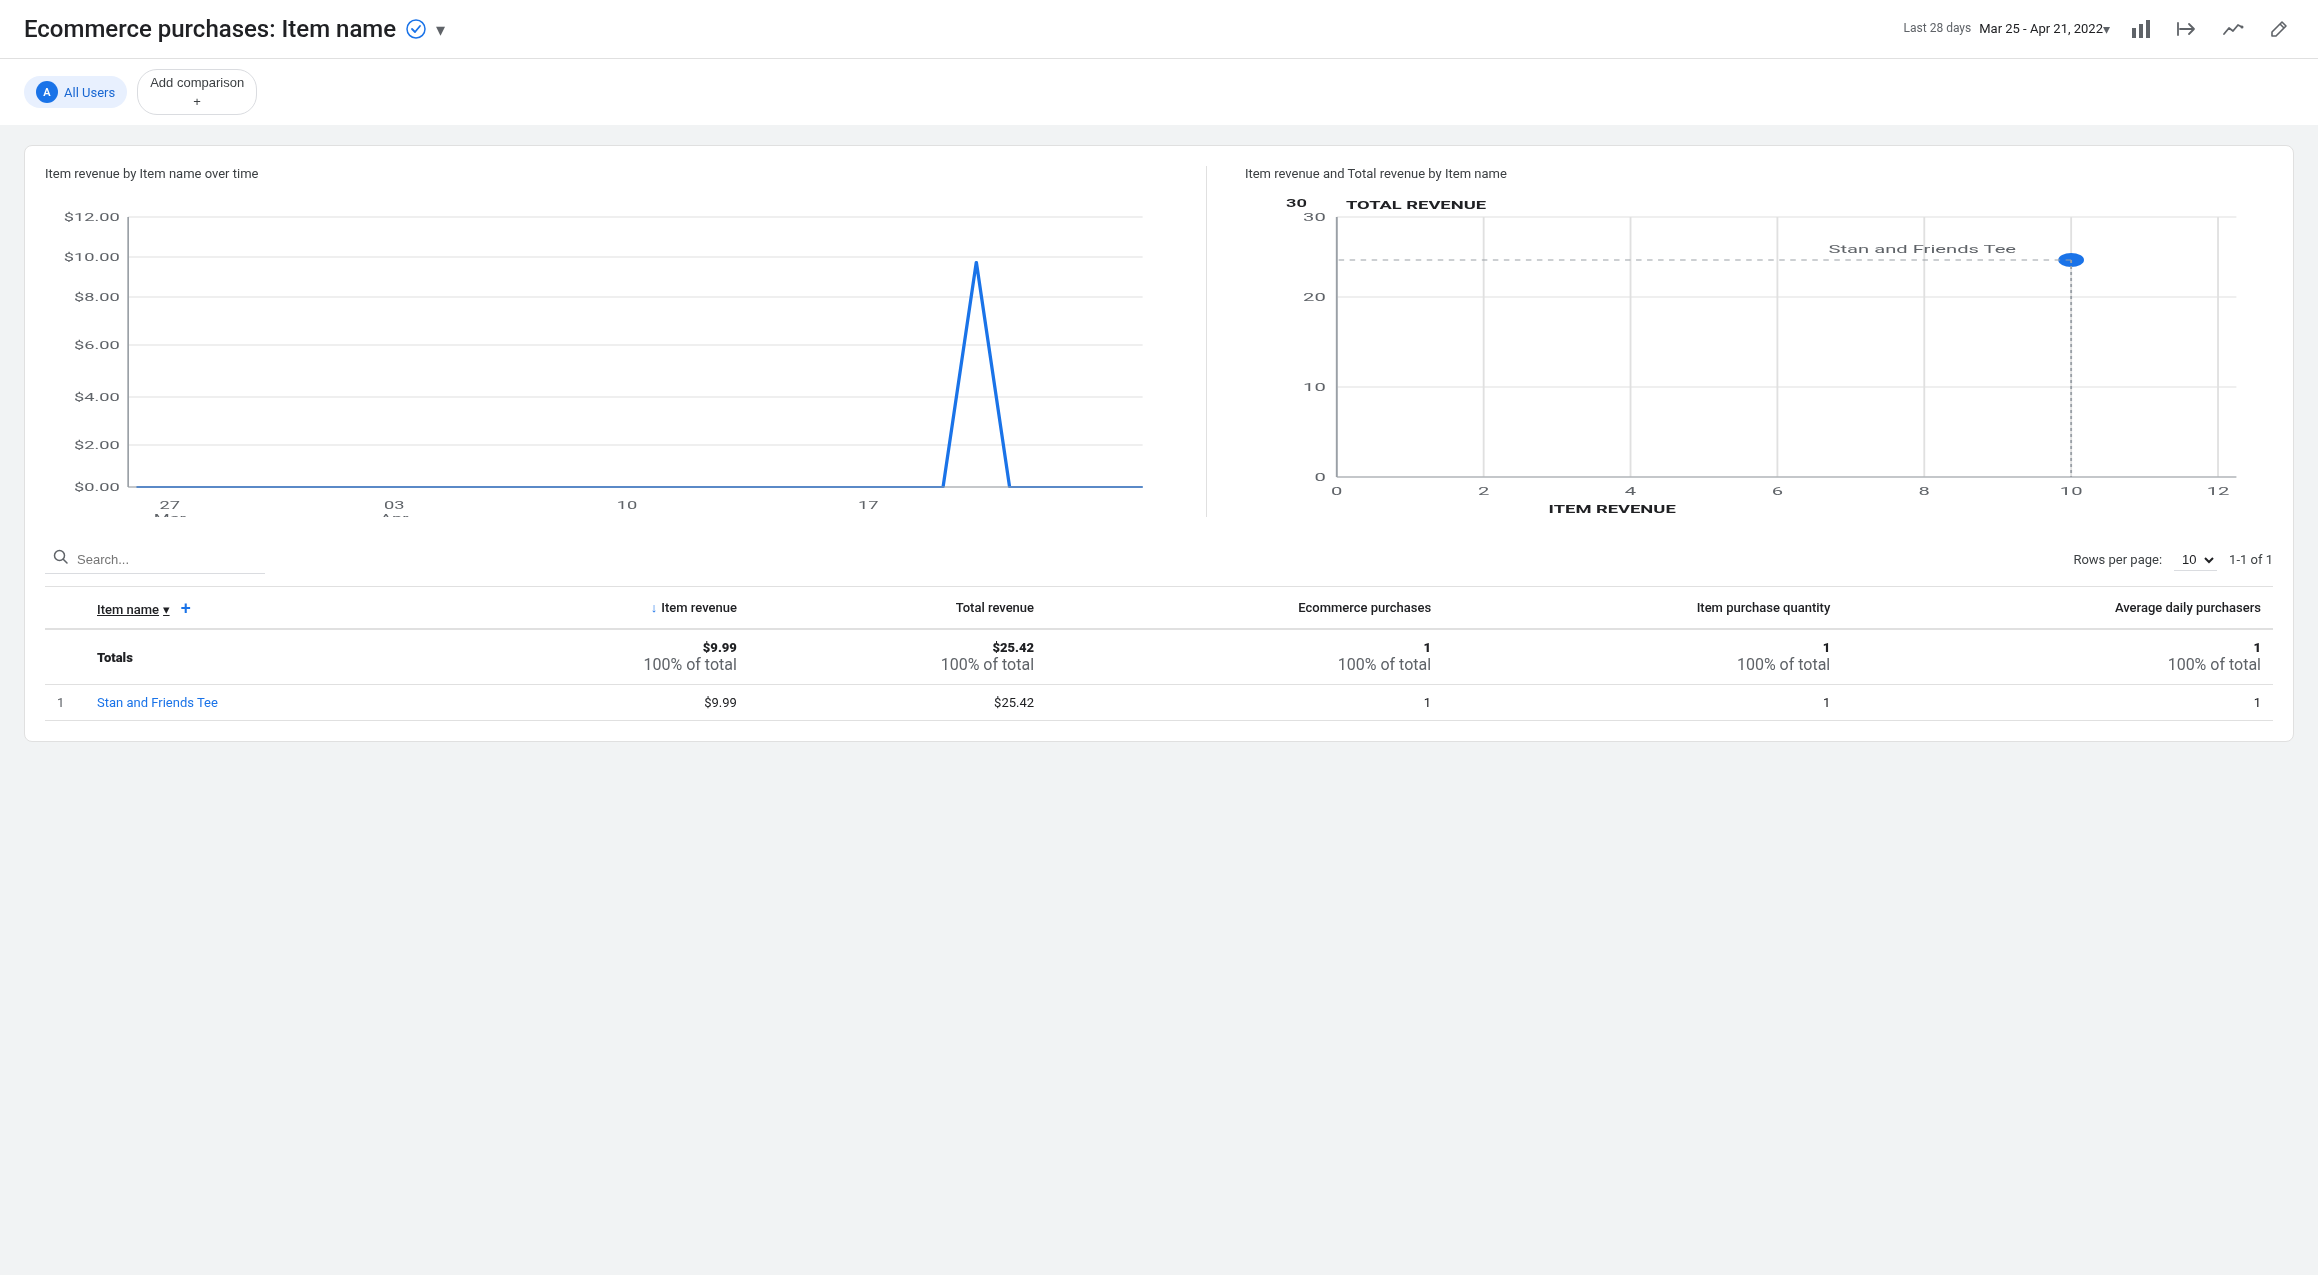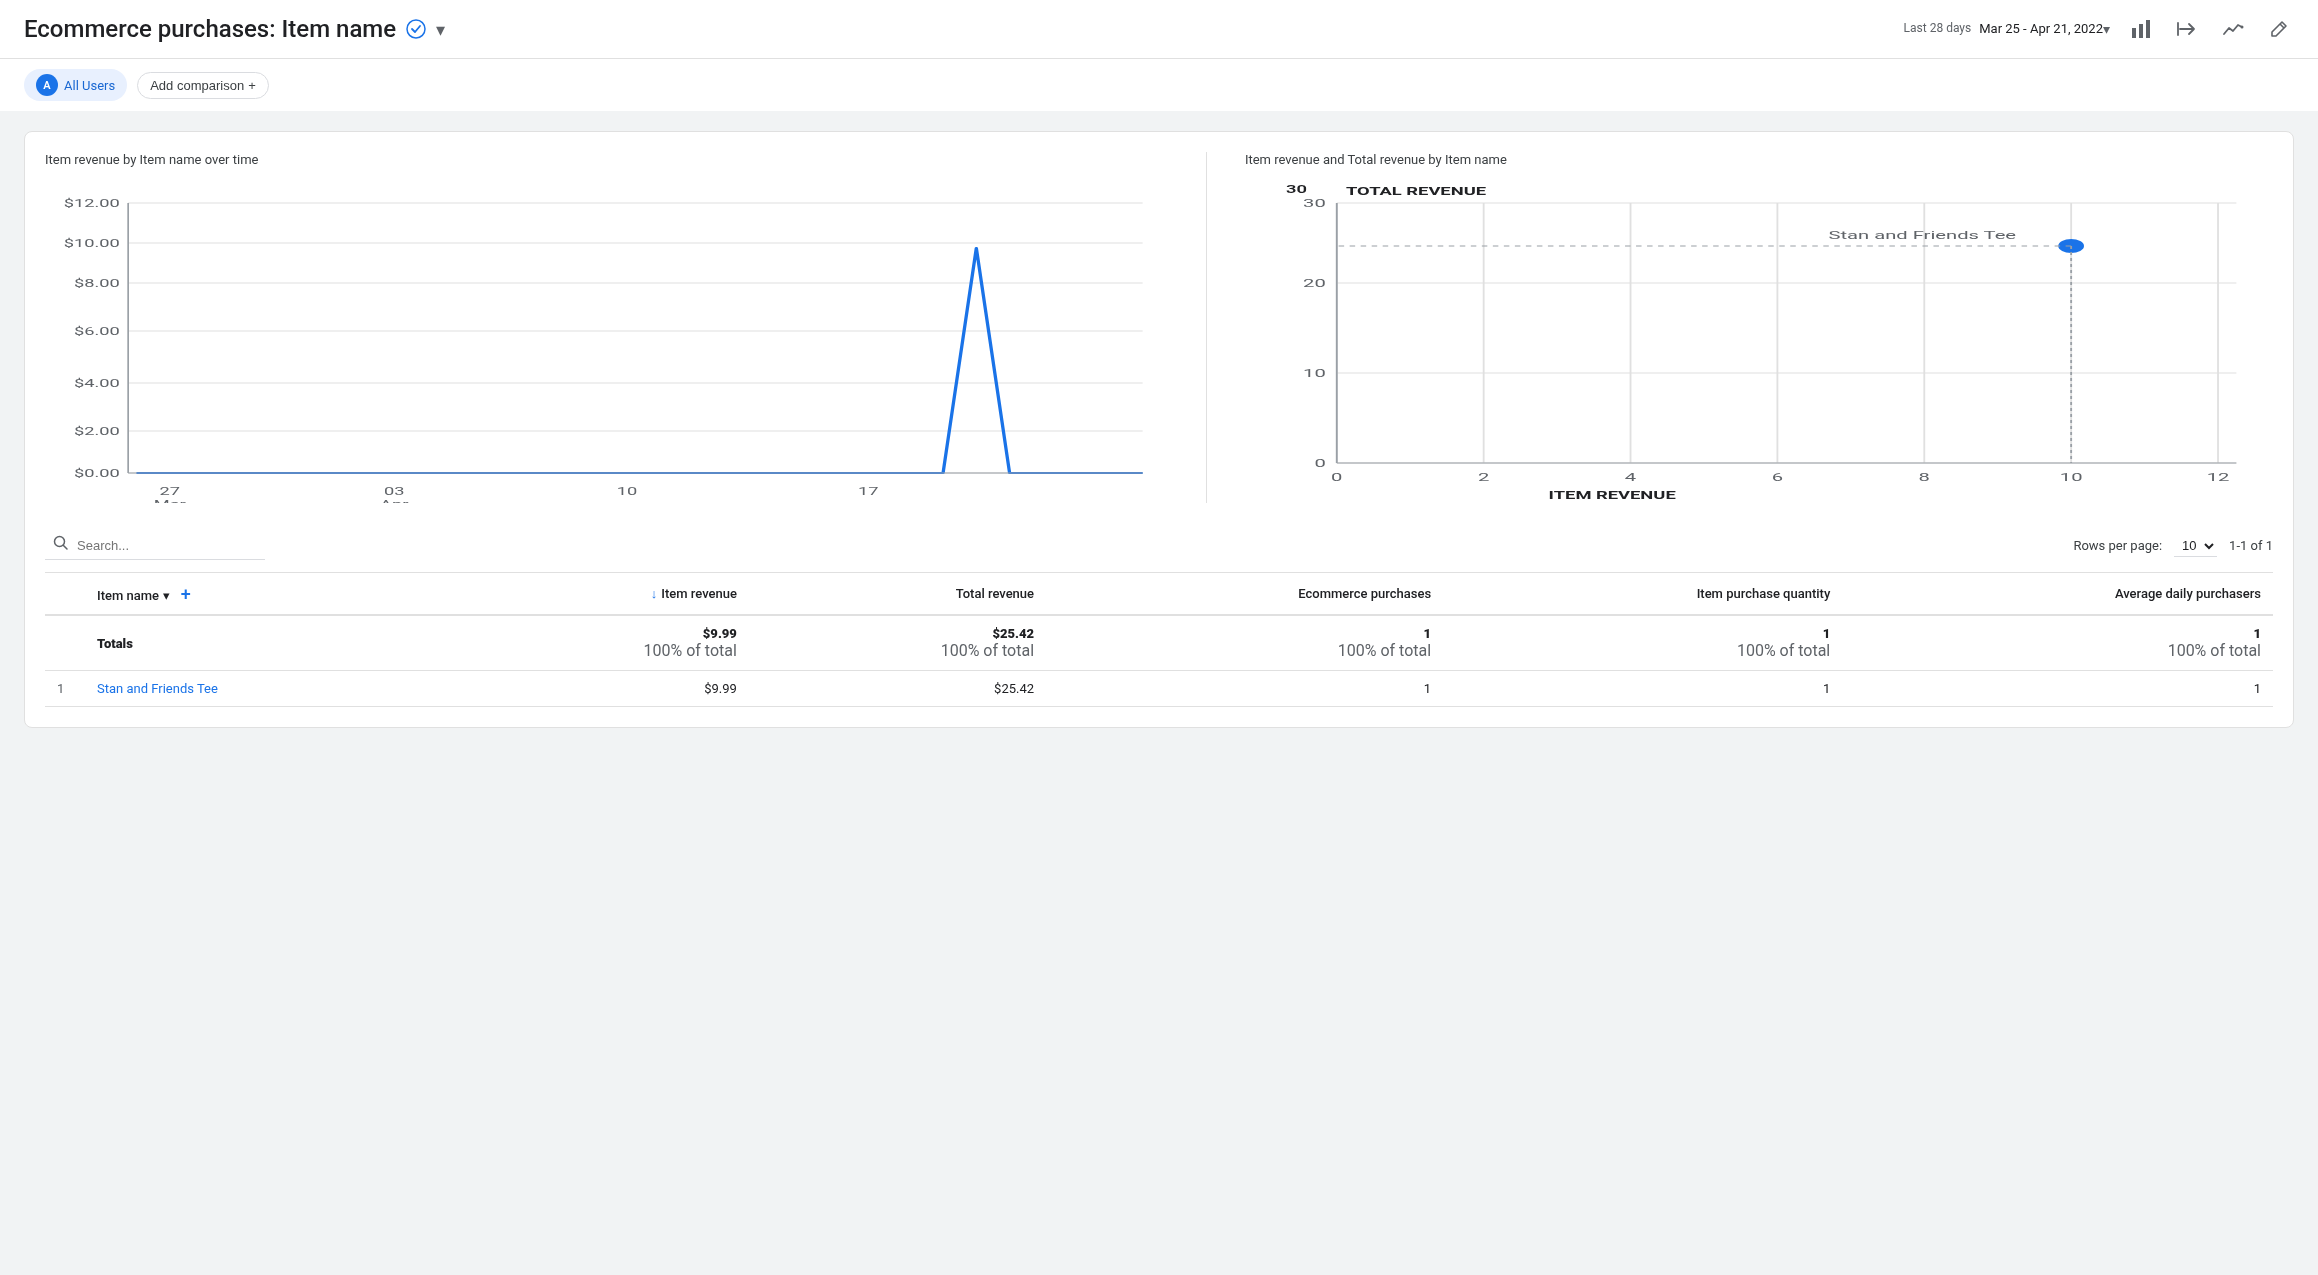--- a/index.html
+++ b/index.html
@@ -105,20 +105,21 @@
       display: flex;
       align-items: center;
       gap: 4px;
       border: 1px solid #dadce0;
       border-radius: 20px;
       padding: 5px 12px;
       font-size: 13px;
       color: #3c4043;
       cursor: pointer;
       background: #fff;
+      flex-direction: column;
     }
     .main-content {
       padding: 20px 24px;
     }
     .card {
       background: #fff;
       border-radius: 8px;
       border: 1px solid #e0e0e0;
       padding: 20px;
       margin-bottom: 16px;
@@ -251,20 +252,21 @@
     .item-name-link {
       color: #1a73e8;
       text-decoration: none;
       cursor: pointer;
     }
     .col-header-filter {
       display: inline-flex;
       align-items: center;
       gap: 4px;
       cursor: pointer;
+      text-decoration: underline;
     }
     .add-col-btn {
       color: #1a73e8;
       cursor: pointer;
       font-size: 18px;
       margin-left: 8px;
     }
     svg text {
       font-family: 'Google Sans', Roboto, Arial, sans-serif;
     }

